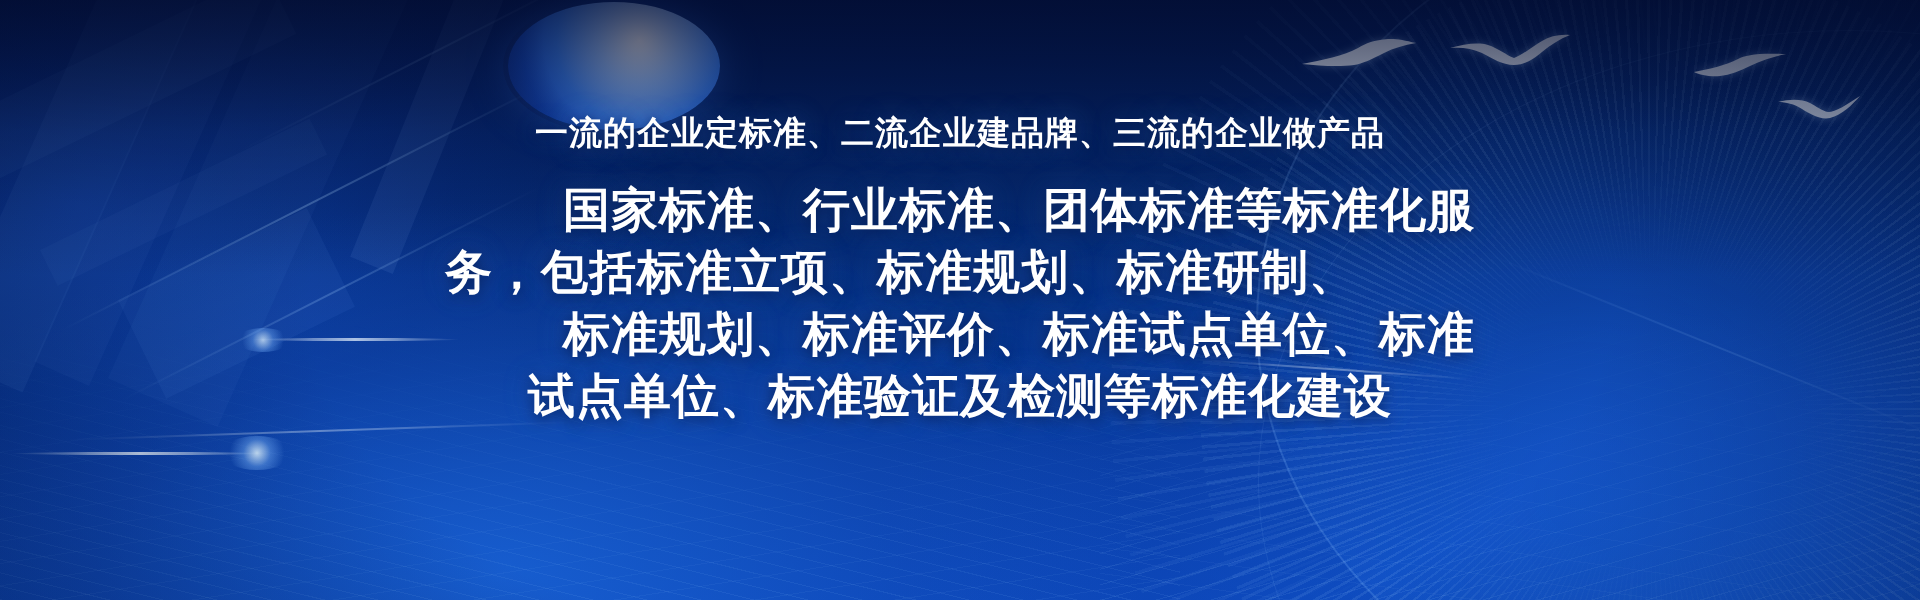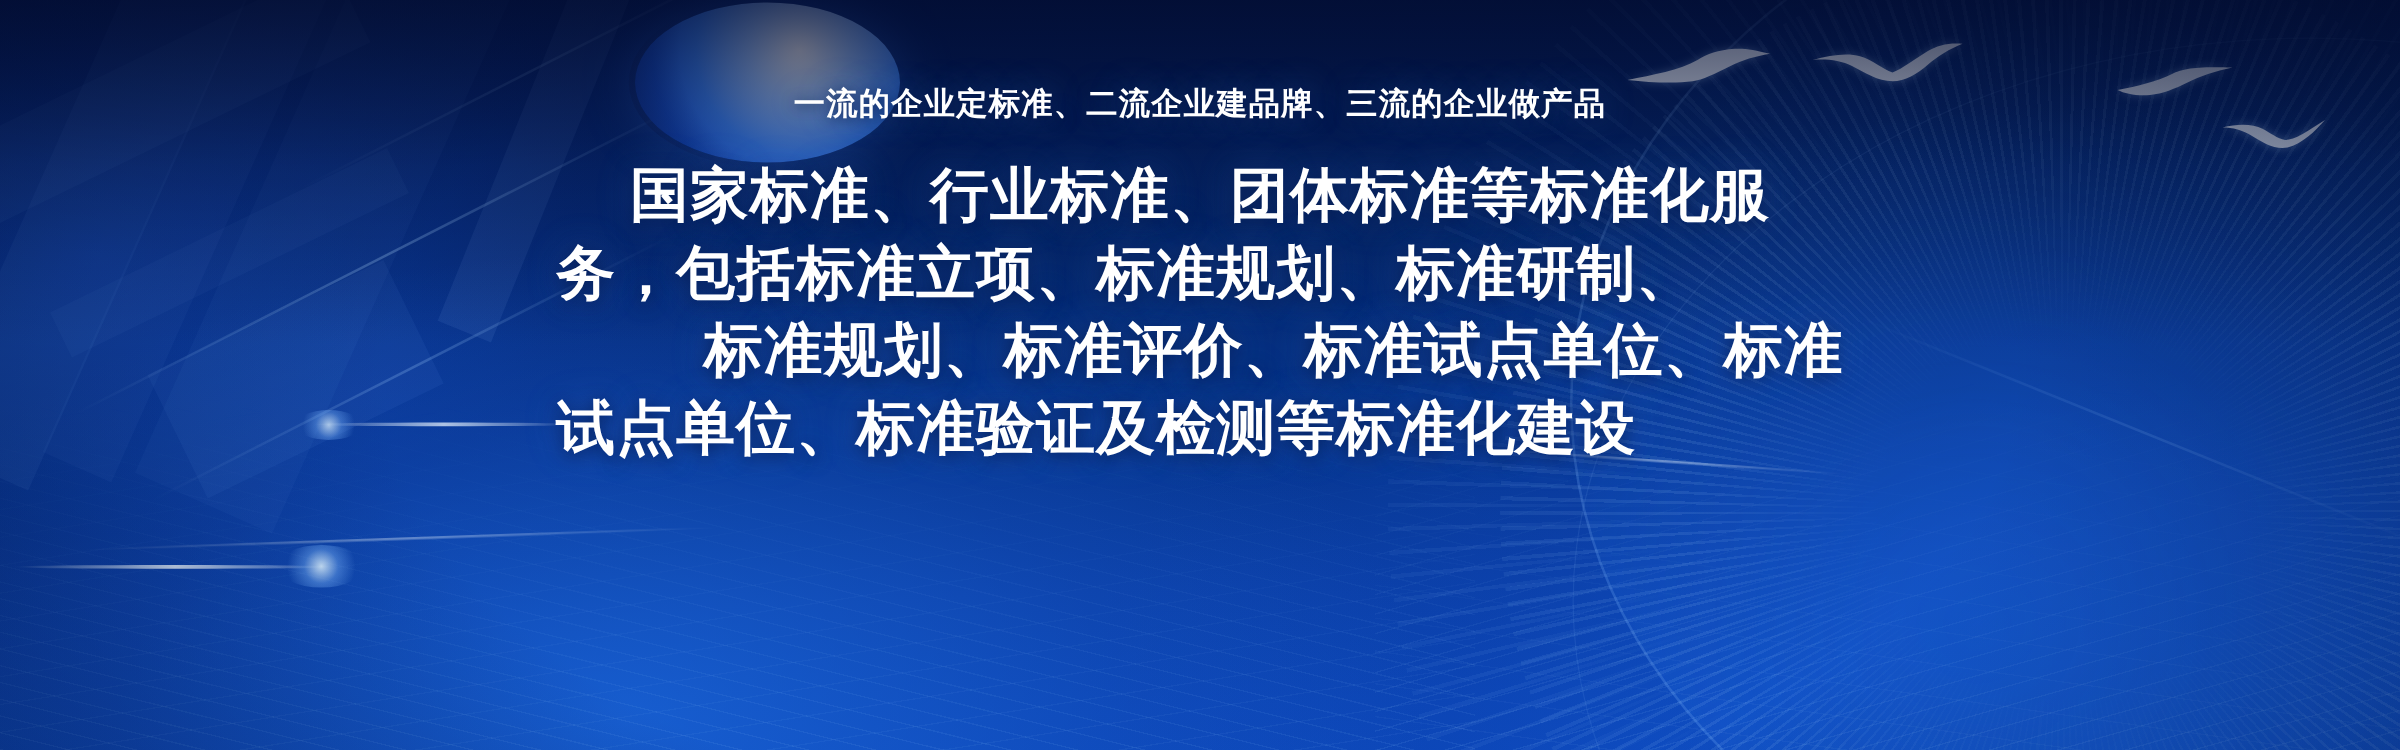--- a/index.html
+++ b/index.html
@@ -105,34 +105,34 @@
   .streak{position:absolute;border-radius:50%;background:linear-gradient(90deg,rgba(190,225,255,0),rgba(235,246,255,.85),rgba(190,225,255,0));filter:blur(.6px);}
   .glow{position:absolute;border-radius:50%;background:radial-gradient(circle,rgba(210,235,255,.95) 0%, rgba(120,180,255,.45) 35%, rgba(60,130,255,0) 70%);}
 
   
   .gull{position:absolute;}
   .gull svg{display:block;filter:drop-shadow(0 0 4px rgba(180,215,255,.5));}
 
   
   .content{position:absolute;left:0;right:0;top:0;text-align:center;}
   .headline{
-    margin:12px;padding-top:56px;
-    font-size:25px;font-weight:700;letter-spacing:1px;color:#ffffff;line-height:1.25;
+    margin:0;padding-top:112px;
+    font-size:33px;font-weight:700;letter-spacing:1px;color:#ffffff;line-height:1.25;
     text-shadow:0 2px 10px rgba(0,20,70,.75), 0 0 26px rgba(90,160,255,.35);
   }
   .body-copy{
     margin:26px auto 0;width:1030px;
     font-size:47px;font-weight:700;color:#ffffff;line-height:1.32;letter-spacing:1px;
     text-shadow:0 3px 14px rgba(0,20,70,.8), 0 0 30px rgba(90,160,255,.30);
   }
   .body-copy .ln{display:block;}
-  .ln.l1{text-align:center;}
+  .ln.l1{text-align:right;}
   .ln.l2{text-align:left;}
   .ln.l3{text-align:right;}
-  .ln.l4{text-align:left;}
+  .ln.l4{text-align:center;}
 </style>
 </head>
 <body>
 
 <div id="banner">
 
   <div class="layer"></div>
 
   <div class="geo-left"></div>
 

